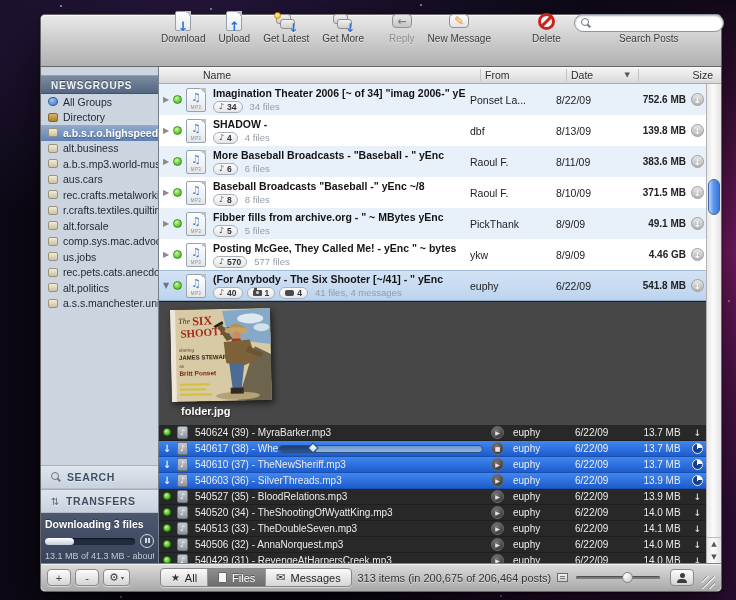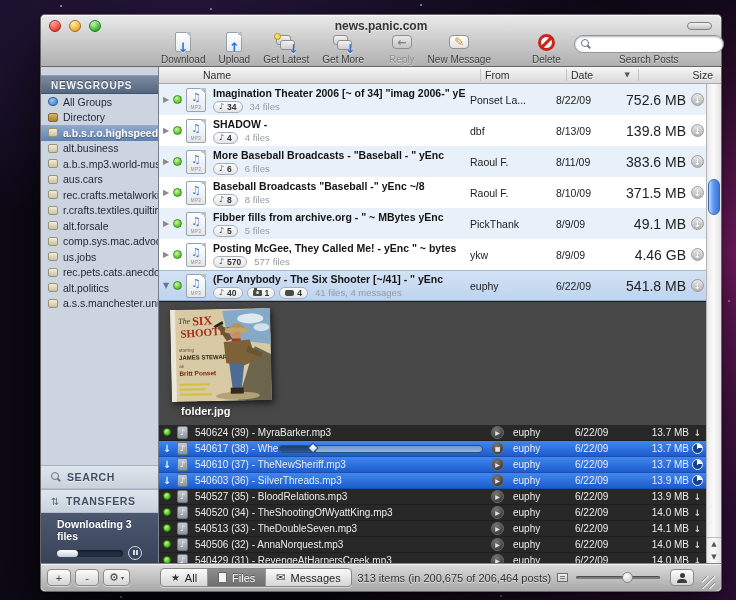--- a/index.html
+++ b/index.html
@@ -61,21 +61,21 @@
   .sitem { height:15.5px; display:flex; align-items:center; gap:5px; padding-left:7px; font-size:10.5px; color:#1d2633; white-space:nowrap; overflow:hidden; }
   .sitem.sel { background:linear-gradient(#92abcd,#5e81b4); color:#fff; font-weight:bold; text-shadow:0 1px 1px rgba(0,0,0,.35); }
   .sicon { width:10px; height:9px; border-radius:2px; flex:none; }
   .ic-dir { background:linear-gradient(#d8b468,#a97f33); border:1px solid #8a6a2a; }
   .ic-all { background:radial-gradient(circle at 35% 30%, #9ec4f0, #3f74bd); border:1px solid #2d5d9e; border-radius:50%; }
   .ic-grp { background:linear-gradient(#f2ecd8,#cbc2a2); border:1px solid #9a937c; }
   .sspacer { flex:1; }
   .sheader { height:24px; display:flex; align-items:center; gap:6px; padding-left:10px; font-size:10.5px; font-weight:bold; letter-spacing:.6px; color:#3e4f64;
     background:linear-gradient(#dfe5ec,#c9d2dd); border-top:1px solid #a7b2c0; border-bottom:1px solid #b4bdc9; text-shadow:0 1px 0 rgba(255,255,255,.5); }
   .xfericon { font-family:"DejaVu Sans",sans-serif; font-size:10px; color:#55657a; font-weight:normal; }
-  .tpanel { height:50px; background:linear-gradient(#4c586f,#38435a); padding:5px 16px 4px; }
+  .tpanel { height:50px; background:linear-gradient(#4c586f,#38435a); padding:5px 4px 4px; }
   .tstatus { font-size:10.5px; font-weight:bold; color:#fff; text-shadow:0 -1px 0 rgba(0,0,0,.4); }
   .pbar-row { display:flex; align-items:center; gap:5px; margin-top:4px; }
   .ptrack { flex:1; height:7px; border-radius:4px; background:#222c3f; box-shadow:inset 0 1px 2px rgba(0,0,0,.6); position:relative; }
   .pfill { position:absolute; left:0; top:0; bottom:0; width:32%; border-radius:4px; background:linear-gradient(#ffffff,#c6cdd8); }
   .pausebtn { width:14px; height:14px; border-radius:50%; border:1.5px solid #d4dae4; flex:none; position:relative; }
   .pausebtn::before { content:""; position:absolute; left:3.5px; top:3px; width:2px; height:5px; background:#d4dae4; box-shadow:3px 0 0 #d4dae4; }
   .tdetail { font-size:9px; color:#c2cad7; margin-top:3px; white-space:nowrap; overflow:hidden; }
 
   
   .main { flex:1; position:relative; display:flex; flex-direction:column; min-width:0; background:#fff; }
@@ -106,21 +106,21 @@
     border:1px solid #a9afb7; background:linear-gradient(#fdfdfd,#e3e5e9); font-size:8.5px; font-weight:bold; color:#333; }
   .bnote { font-family:"DejaVu Sans",sans-serif; font-size:8px; color:#444; }
   .camicon { width:9px; height:6px; background:#4a4a4a; border-radius:1px; position:relative; display:inline-block; }
   .camicon::before { content:""; position:absolute; left:1px; top:-1.5px; width:3px; height:2px; background:#4a4a4a; }
   .camicon::after { content:""; position:absolute; left:3px; top:1.5px; width:3px; height:3px; background:#ddd; border-radius:50%; }
   .bubicon { width:9px; height:6px; background:#4a4a4a; border-radius:2px; position:relative; display:inline-block; }
   .bubicon::after { content:""; position:absolute; left:2px; bottom:-2.5px; border:3px solid rgba(0,0,0,0); border-top-color:#4a4a4a; border-left-width:2px; border-right-width:0; }
   .tfiles { font-size:9.5px; color:#959ca4; margin-left:3px; }
   .tfrom { width:86px; font-size:10.5px; color:#222; padding-left:4px; white-space:nowrap; overflow:hidden; }
   .tdate { width:72px; font-size:10.5px; color:#222; padding-left:4px; }
-  .tsize { width:62px; font-size:14px; color:#222; text-align:right; }
+  .tsize { width:62px; font-size:10px; color:#222; text-align:right;font-weight:bold; }
   .dlbtn { width:13px; height:13px; border-radius:50%; margin:0 2px 0 5px; flex:none;
     background:linear-gradient(#e9e9e9,#b3b3b3); border:1px solid #9d9d9d; color:#fff; font-family:"DejaVu Sans",sans-serif;
     font-size:9px; font-weight:bold; line-height:12px; text-align:center; text-shadow:0 -1px 0 rgba(0,0,0,.15); }
 
   
   .preview { height:124px; background:#474747; border-top:1px solid #1e1e1e; padding:7px 0 0 12px; }
   .poster { width:100px; height:92px; transform:rotate(-1.2deg); box-shadow:2px 3px 6px rgba(0,0,0,.6); display:block; }
   .pv-label { margin:4px 15px 0 10px; font-size:11px; font-weight:bold; color:#fff; text-shadow:0 1px 2px rgba(0,0,0,.6); }
 
   
@@ -135,21 +135,21 @@
     font-family:"DejaVu Sans",sans-serif; font-size:8px; color:#fff; text-align:center; line-height:12px; }
   .fname { white-space:nowrap; overflow:hidden; }
   .fgap { flex:1; }
   .fprog { width:205px; height:8px; border-radius:4px; background:linear-gradient(#6d97d2,#93b6e0); border:1px solid #2d4f82; position:relative; margin-right:8px; flex:none; }
   .fpfill { position:absolute; left:0; top:0; bottom:0; width:18%; border-radius:4px 0 0 4px; background:linear-gradient(#1c3e72,#2d5591); }
   .fpknob { position:absolute; left:15%; top:-1.5px; width:8px; height:8px; transform:rotate(45deg);
     background:radial-gradient(circle at 35% 30%, #fff, #b6d0ef); border:1px solid #2d4f82; }
   .fctl { width:13px; height:13px; border-radius:50%; flex:none; margin-right:9px;
     background:radial-gradient(circle at 40% 28%, #777, #2d2d2d); border:1px solid #6e6e6e;
     display:flex; align-items:center; justify-content:center; font-family:"DejaVu Sans",sans-serif; font-size:6px; color:#e3e3e3; }
-  .ffrom { width:62px; flex:none; } .fdate { width:60px; flex:none; } .fsize { width:54px; flex:none; text-align:right; }
+  .ffrom { width:62px; flex:none; } .fdate { width:60px; flex:none; } .fsize { width:54px; flex:none; text-align:center; }
   .ftrail { width:17px; flex:none; text-align:center; }
   .tarrow { font-family:"DejaVu Sans",sans-serif; font-weight:bold; font-size:9px; color:#d6d6d6; }
   .tpie { display:inline-block; width:11px; height:11px; border-radius:50%; vertical-align:middle;
     background:conic-gradient(#ffffff 0 90deg, #143f8e 90deg 360deg); border:1px solid #e6edf8; }
 
   
   .vscroll { position:absolute; top:17px; right:0; bottom:0; width:15px;
     background:linear-gradient(to right,#e9e9e9,#fbfbfb 45%,#e2e2e2); border-left:1px solid #b3b3b3; }
   .vthumb { position:absolute; left:1px; right:1px; top:95px; height:36px; border-radius:7px;
     background:linear-gradient(to right,#bcd7f7,#5e97ef 45%,#3a75d8); border:1px solid #3f68ac; }
@@ -198,27 +198,20 @@
       <i style="left:700px;top:150px"></i>
       <i style="left:728px;top:300px"></i>
     <i style="left:690px;top:420px"></i>
       <i style="left:120px;top:596px"></i>
       <i style="left:500px;top:595px"></i>
   </div>
 
   <div class="window">
 
     <div class="winhead">
-      <div class="titlebar">
-        <span class="tlight tl-red"></span>
-        <span class="tlight tl-yellow"></span>
-        <span class="tlight tl-green"></span>
-        <div class="win-title">news.panic.com</div>
-        <span class="pillbtn"></span>
-      </div>
       <div class="toolbar">
         <div class="titem">
           <span class="ticon">
               <span class="ic-doc"></span>
               <span class="arr">↓</span>
             </span>
           <span class="tlabel">Download</span>
         </div>
         <div class="titem">
           <span class="ticon">

